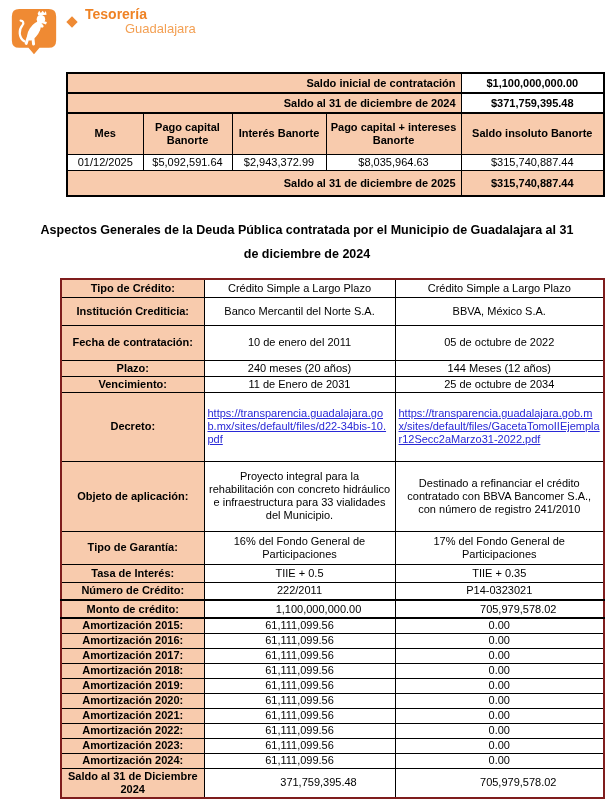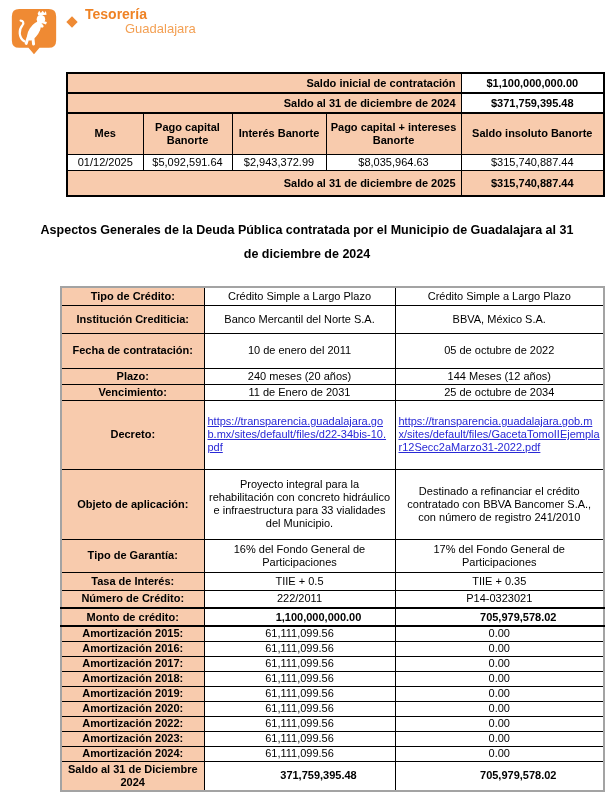--- a/index.html
+++ b/index.html
@@ -11,42 +11,42 @@
   .brand-mark { display:flex; align-items:center; margin-left:10px; }
   .diamond { width:8px; height:8px; background:#ef8a33; transform:rotate(45deg); margin-right:9px; }
   .brand-title { font-size:14px; font-weight:bold; color:#ef8224; line-height:15px; }
   .brand-sub { font-size:13px; color:#f3a054; line-height:14px;margin-left:40px; }
 
   
   table { border-collapse:collapse; table-layout:fixed; }
   td { border:1px solid #000; font-size:11px; text-align:center; vertical-align:middle;
        padding:1px 3px; color:#000; overflow:hidden; }
   .lbl { background:#F8CBAD; font-weight:bold; }
-  .val-bold { font-weight:bold;padding-left:41px; }
+  .val-bold { font-weight:normal;padding-left:41px; }
 
   
   .t1 { position:absolute; left:66px; top:72px; width:537px; border:2px solid #000; }
   .t1 td { font-size:11px; }
   .t1 .saldo-row { height:20px; }
   .t1 .saldo-row td { border-bottom-width:2px; }
   .t1 .saldo-lbl { background:#F8CBAD; font-weight:bold; text-align:right; padding-right:5px; }
   .t1 .saldo-val { background:#ffffff; font-weight:bold; }
   .t1 .hdr-row { height:41px; }
   .t1 .hdr-row td { background:#F8CBAD; font-weight:bold; line-height:13px; }
   .t1 .data-row { height:16px; }
   .t1 .foot-row { height:26px; }
   .t1 .foot-row td { background:#F8CBAD; font-weight:bold; }
   .t1 .foot-lbl { text-align:right; padding-right:5px; }
 
   
   .section-title { position:absolute; left:40px; top:218px; width:534px; text-align:center;
                    font-size:12.5px; font-weight:bold; color:#000000; line-height:24px; }
 
   
-  .t2 { position:absolute; left:60px; top:286px; width:543px; border:2px solid #a3a3a3; }
+  .t2 { position:absolute; left:60px; top:278px; width:543px; border:2px solid #7f1d1d; }
   .t2 td { line-height:13px; }
   .h18 { height:18px; } .h28 { height:28px; } .h35 { height:35px; } .h14 { height:14px; }
   .h69 { height:69px; } .h70 { height:70px; } .h33 { height:33px; } .h15 { height:15px; }
   .h30 { height:30px; }
   .r-monto td { border-top-width:2px; border-bottom-width:2px; }
   .r-amort td { padding-top:0; padding-bottom:0; }
   .link-cell { text-align:left; vertical-align:middle; }
   .doc-link { color:#2929d6; text-decoration:underline; word-break:break-all;
               display:inline-block; text-align:left; cursor:pointer; }
 </style>
@@ -205,20 +205,25 @@
       <td class="lbl">Amortización 2019:</td>
       <td>61,111,099.56</td>
       <td>0.00</td>
     </tr>
     <tr class="h15 r-amort">
       <td class="lbl">Amortización 2020:</td>
       <td>61,111,099.56</td>
       <td>0.00</td>
     </tr>
     <tr class="h15 r-amort">
+      <td class="lbl">Amortización 2021:</td>
+      <td>61,111,099.56</td>
+      <td>0.00</td>
+    </tr>
+    <tr class="h15 r-amort">
       <td class="lbl">Amortización 2022:</td>
       <td>61,111,099.56</td>
       <td>0.00</td>
     </tr>
     <tr class="h15 r-amort">
       <td class="lbl">Amortización 2023:</td>
       <td>61,111,099.56</td>
       <td>0.00</td>
     </tr>
     <tr class="h15 r-amort">

